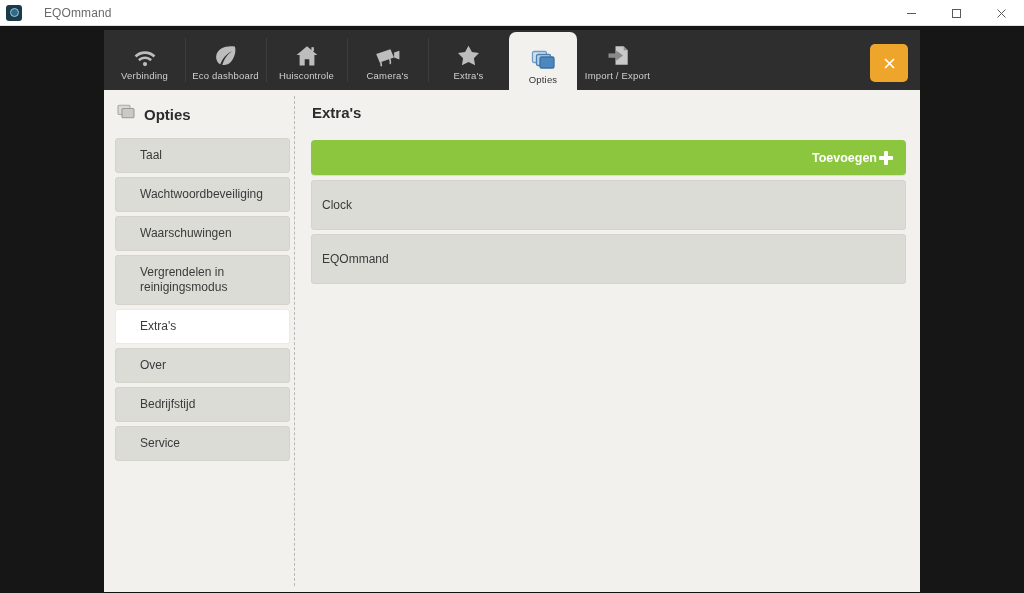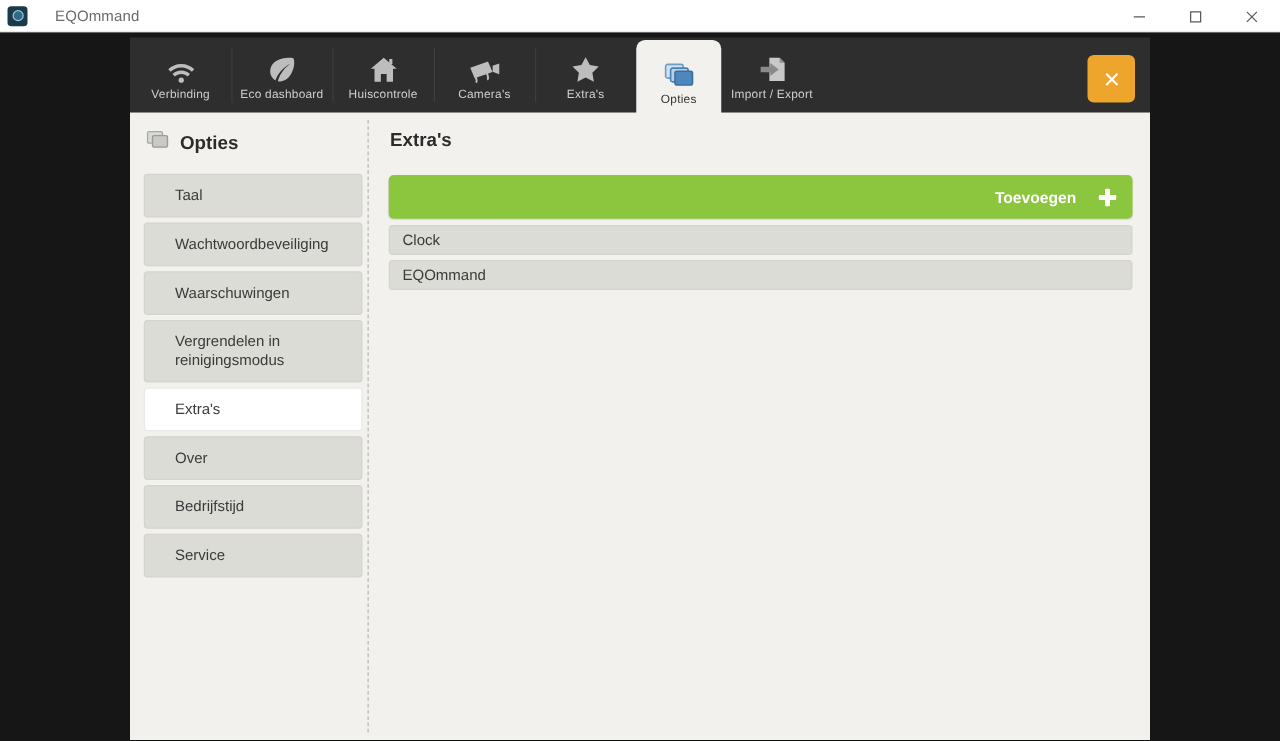--- a/index.html
+++ b/index.html
@@ -199,21 +199,21 @@
     margin-bottom: 19px;
     padding-left: 1px;
   }
   #add-btn {
     background: #8cc63e;
     border-radius: 4px;
     height: 35px;
     display: flex;
     align-items: center;
     justify-content: flex-end;
-    gap: 18px;
+    gap: 2px;
     padding-right: 13px;
     color: #fff;
     font-size: 12.5px;
     font-weight: bold;
     cursor: pointer;
     margin-bottom: 5px;
     box-shadow: 0 1px 1px rgba(0,0,0,.10);
   }
   .plus {
     position: relative;
@@ -225,21 +225,21 @@
     background: #fff;
     border-radius: 1px;
   }
   .plus::before { left: 0; top: 5px; width: 14px; height: 4px; }
   .plus::after  { top: 0; left: 5px; height: 14px; width: 4px; }
 
   .extra-row {
     background: #dcdcd6;
     border: 1px solid #d4d4cd;
     border-radius: 3px;
-    height: 24px;
+    height: 50px;
     display: flex;
     align-items: center;
     padding-left: 10px;
     font-size: 12px;
     color: #3a3a3a;
     margin-bottom: 4px;
     cursor: pointer;
   }
 </style>
 </head>

